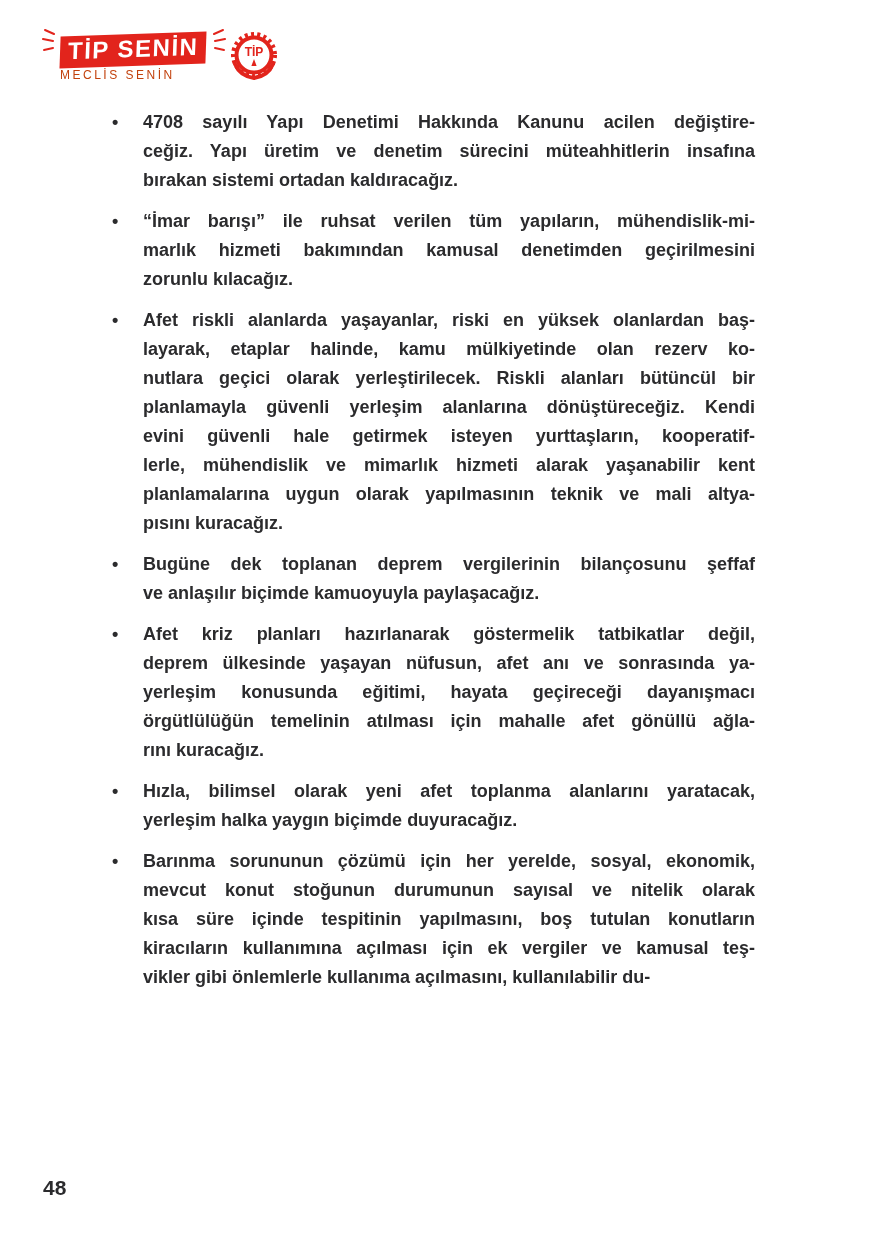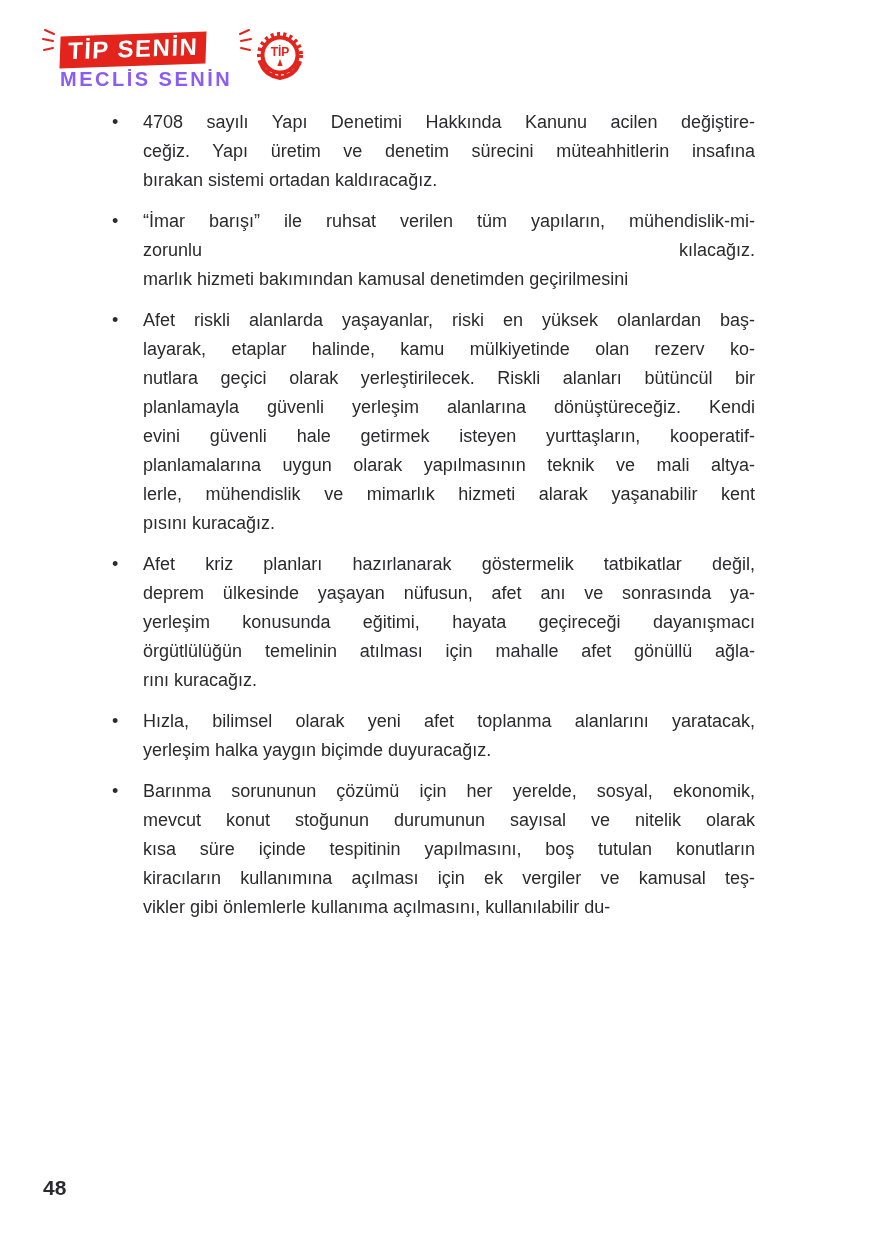--- a/index.html
+++ b/index.html
@@ -28,23 +28,23 @@
     background: #e2241c;
     color: #ffffff;
     font-weight: 800;
     font-size: 24px;
     letter-spacing: 1.5px;
     padding: 1px 8px 3px 8px;
     transform: rotate(-2deg) skewX(-4deg);
     white-space: nowrap;
   }
   .logo-sub {
-    color: #8b5cf6;
-    font-weight: 700;
-    font-size: 20px;
+    color: #c2410c;
+    font-weight: 400;
+    font-size: 12px;
     letter-spacing: 2.5px;
     margin-top: 2px;
     white-space: nowrap;
   }
   .burst { position: absolute; top: -2px; }
   .burst.left  { left: -8px; }
   .burst.right { right: -10px; }
 
   
   .emblem { margin-top: 2px; }
@@ -52,21 +52,21 @@
     font-weight: 800;
   }
 
   
   .content {
     position: absolute;
     left: 110px;
     top: 108px;
     width: 645px;
   }
-  ul.bullets { list-style: none; margin: 0; padding: 0; }
+  ul.bullets { list-style: none; margin: 0; padding: 0; font-weight: bold; }
   li.bullet-item {
     position: relative;
     padding-left: 33px;
     margin-bottom: 12px;
     font-size: 18px;
     line-height: 29px;
   }
   li.bullet-item::before {
     content: "\2022";
     position: absolute;
@@ -132,32 +132,36 @@
 
 <div class="content">
   <ul class="bullets">
       <li class="bullet-item">
         <div class="line">4708 sayılı Yapı Denetimi Hakkında Kanunu acilen değiştire-</div>
         <div class="line">ceğiz. Yapı üretim ve denetim sürecini müteahhitlerin insafına</div>
         <div class="line">bırakan sistemi ortadan kaldıracağız.</div>
       </li>
       <li class="bullet-item">
         <div class="line">“İmar barışı” ile ruhsat verilen tüm yapıların, mühendislik-mi-</div>
+        <div class="line">marlık hizmeti bakımından kamusal denetimden geçirilmesini</div>
         <div class="line">zorunlu kılacağız.</div>
-        <div class="line">marlık hizmeti bakımından kamusal denetimden geçirilmesini</div>
       </li>
       <li class="bullet-item">
         <div class="line">Afet riskli alanlarda yaşayanlar, riski en yüksek olanlardan baş-</div>
         <div class="line">layarak, etaplar halinde, kamu mülkiyetinde olan rezerv ko-</div>
         <div class="line">nutlara geçici olarak yerleştirilecek. Riskli alanları bütüncül bir</div>
         <div class="line">planlamayla güvenli yerleşim alanlarına dönüştüreceğiz. Kendi</div>
         <div class="line">evini güvenli hale getirmek isteyen yurttaşların, kooperatif-</div>
+        <div class="line">lerle, mühendislik ve mimarlık hizmeti alarak yaşanabilir kent</div>
         <div class="line">planlamalarına uygun olarak yapılmasının teknik ve mali altya-</div>
-        <div class="line">lerle, mühendislik ve mimarlık hizmeti alarak yaşanabilir kent</div>
         <div class="line">pısını kuracağız.</div>
+      </li>
+      <li class="bullet-item">
+        <div class="line">Bugüne dek toplanan deprem vergilerinin bilançosunu şeffaf</div>
+        <div class="line">ve anlaşılır biçimde kamuoyuyla paylaşacağız.</div>
       </li>
       <li class="bullet-item">
         <div class="line">Afet kriz planları hazırlanarak göstermelik tatbikatlar değil,</div>
         <div class="line">deprem ülkesinde yaşayan nüfusun, afet anı ve sonrasında ya-</div>
         <div class="line">yerleşim konusunda eğitimi, hayata geçireceği dayanışmacı</div>
         <div class="line">örgütlülüğün temelinin atılması için mahalle afet gönüllü ağla-</div>
         <div class="line">rını kuracağız.</div>
       </li>
       <li class="bullet-item">
         <div class="line">Hızla, bilimsel olarak yeni afet toplanma alanlarını yaratacak,</div>

